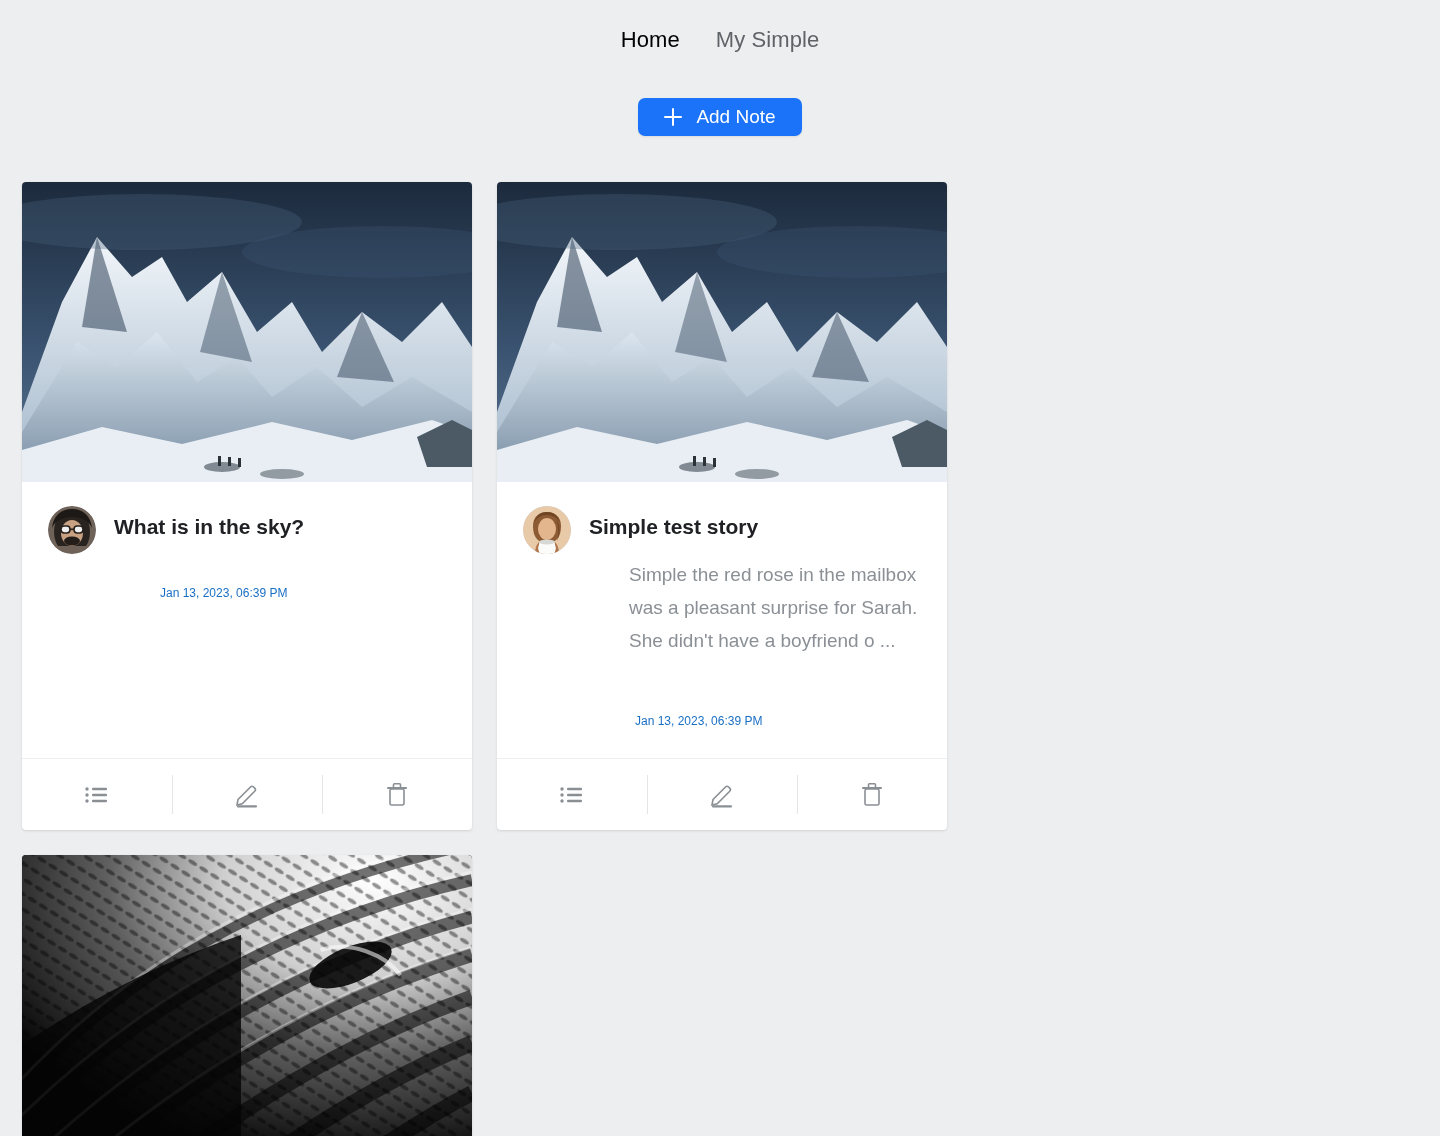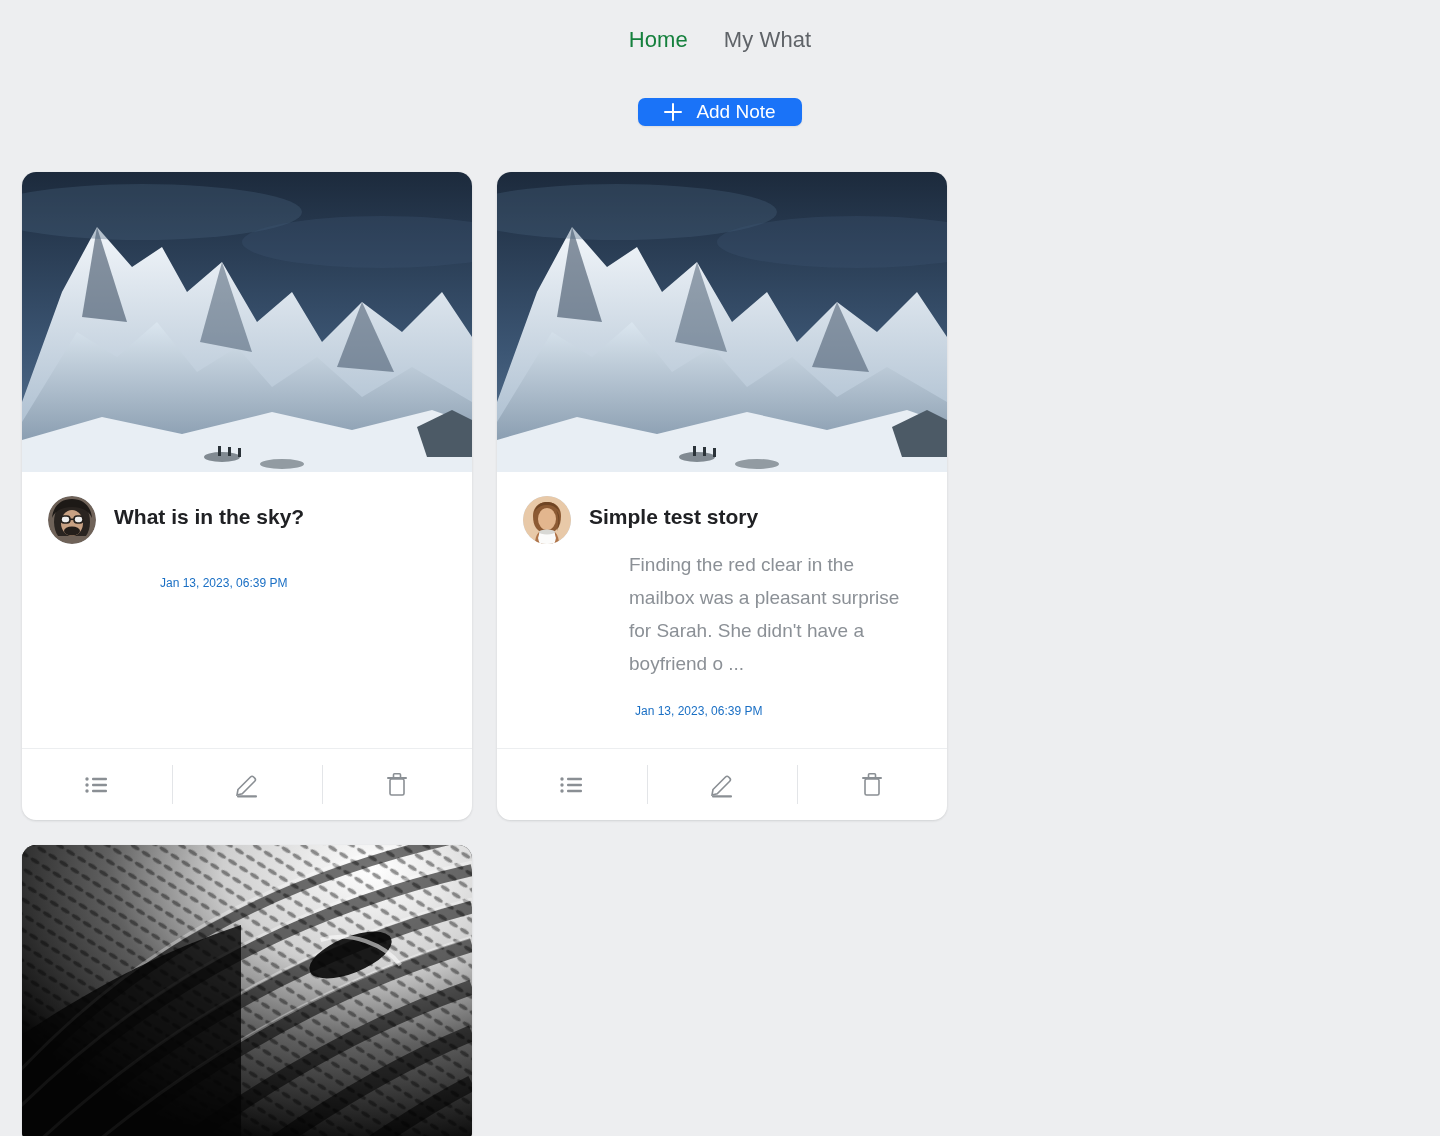--- a/index.html
+++ b/index.html
@@ -23,38 +23,38 @@
     gap: 36px;
   }
   .nav-link {
     font-size: 22px;
     letter-spacing: 0.1px;
     color: #5f6368;
     cursor: pointer;
     text-decoration: none;
     line-height: 1;
   }
-  .nav-link.active { color: #15803d; }
+  .nav-link.active { color: #000000; }
 
   
   .addnote-wrap {
     display: flex;
     justify-content: center;
     margin-top: 18px;
   }
   .addnote-btn {
     display: inline-flex;
     align-items: center;
     gap: 14px;
     background: #1a73f8;
     color: #ffffff;
     border: none;
     border-radius: 7px;
     padding: 0 26px;
-    height: 28px;
+    height: 38px;
     font-size: 19px;
     font-family: "Liberation Sans", sans-serif;
     cursor: pointer;
     box-shadow: 0 1px 2px rgba(0,0,0,0.08);
   }
   .plus-icon {
     width: 18px;
     height: 18px;
     position: relative;
     display: inline-block;
@@ -74,21 +74,21 @@
     margin-top: 46px;
     padding: 0 22px;
     display: flex;
     flex-wrap: wrap;
     gap: 25px;
     justify-content: flex-start;
   }
   .card {
     width: 450px;
     background: #ffffff;
-    border-radius: 14px;
+    border-radius: 4px;
     overflow: hidden;
     box-shadow: 0 1px 2px rgba(60,64,67,0.10), 0 1px 3px rgba(60,64,67,0.06);
     display: flex;
     flex-direction: column;
   }
 
   .card-media {
     width: 100%;
     height: 300px;
     display: block;
@@ -164,21 +164,21 @@
   }
   .action svg { display: block; }
   .ico { stroke: #8a8f94; fill: none; stroke-width: 1.6; }
   .ico-fill { fill: #8a8f94; }
 </style>
 </head>
 <body>
 
 <nav class="topnav">
   <a class="nav-link active" href="#">Home</a>
-  <a class="nav-link" href="#">My What</a>
+  <a class="nav-link" href="#">My Simple</a>
 </nav>
 
 <div class="addnote-wrap">
   <button class="addnote-btn">
     <span class="plus-icon"></span>
     <span>Add Note</span>
   </button>
 </div>
 
 <div class="grid">
@@ -295,21 +295,21 @@
             <ellipse cx="24" cy="23" rx="9" ry="11" fill="#e3b68e"></ellipse>
             <path d="M11 17c2-8 7-11 13-11s11 3 13 11c-2-5-7-8-13-8s-11 3-13 8z" fill="#6f4524"></path>
             <path d="M33 14c3 5 3 14 1 21 3-6 4-16-1-21z" fill="#6f4524"></path>
             <ellipse cx="24" cy="42" rx="9" ry="7" fill="#f4f4f2"></ellipse>
             <rect x="16" y="36" width="16" height="12" rx="2" fill="#fbfbfa"></rect>
             <ellipse cx="24" cy="36" rx="8" ry="2.6" fill="#d8d8d4"></ellipse>
           </svg>
         </div>
         <h3 class="card-title">Simple test story</h3>
       </div>
-      <p class="card-text">Finding the red clear in the mailbox was a pleasant surprise for Sarah. She didn't have a boyfriend o ...</p>
+      <p class="card-text">Simple the red rose in the mailbox was a pleasant surprise for Sarah. She didn't have a boyfriend o ...</p>
       <div class="card-date">Jan 13, 2023, 06:39 PM</div>
     </div>
     <div class="card-actions">
       <div class="action">
         <svg width="26" height="22" viewBox="0 0 26 22">
           <g class="ico-fill">
             <circle cx="3" cy="5" r="1.7"></circle>
               <rect x="8" y="3.7" width="15" height="2.6" rx="1"></rect>
             <circle cx="3" cy="11" r="1.7"></circle>
               <rect x="8" y="9.7" width="15" height="2.6" rx="1"></rect>

